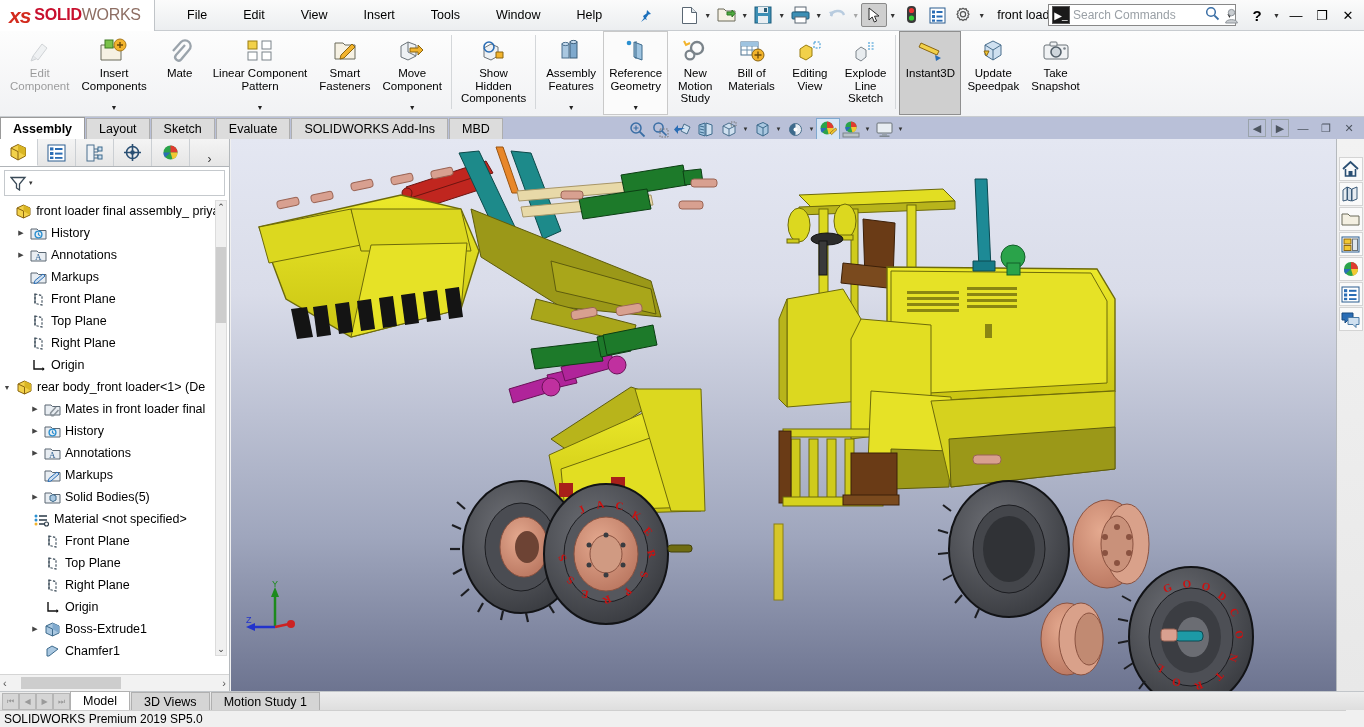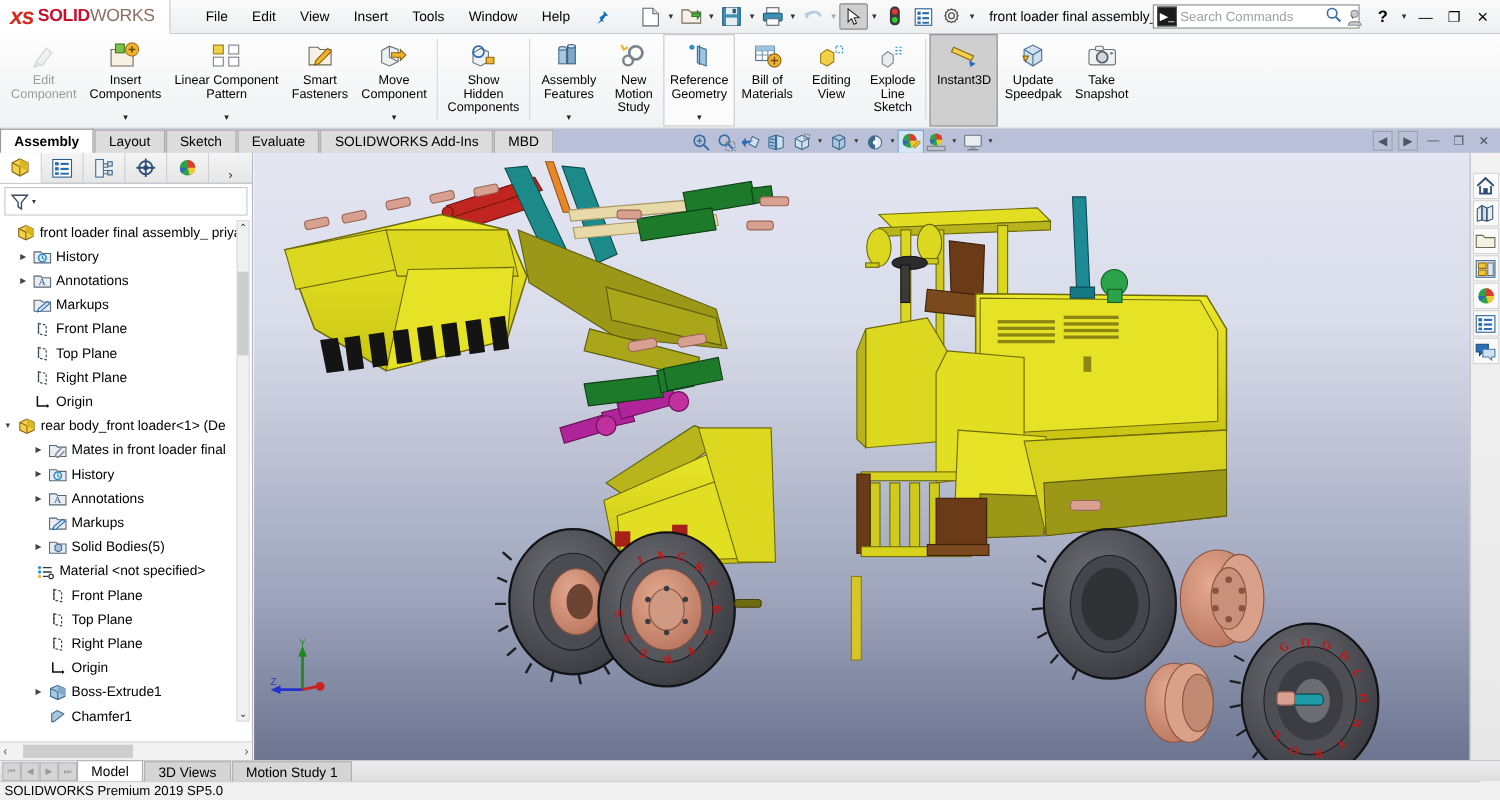--- a/index.html
+++ b/index.html
@@ -24,21 +24,21 @@
     border-right:1px solid #c0c4c8;
     display:flex; align-items:center; padding-left:9px;
   }
   .ds-mark{
     font-size:21px; font-weight:bold; font-style:italic; color:#d32b1e;
     letter-spacing:-1px; line-height:1;
   }
   .sw-name{ margin-left:4px; font-size:16px; font-weight:bold; letter-spacing:-.3px; line-height:1;}
   .sw-name .b{ color:#c8102e; }
   .sw-name .g{ color:#8d6e63; font-weight:normal;}
-  .menubar{ display:flex; align-items:flex-end; margin-left:22px; gap:2px;}
+  .menubar{ display:flex; align-items:flex-end; margin-left:22px; gap:16px;}
   .menubar .mi{
     padding:4px 10px; font-size:12.5px; cursor:default; border-radius:2px;
   }
   .pin{ margin-left:10px; color:#1b6fbb; font-size:14px; }
   .tb-tools{ display:flex; align-items:center; margin-left:24px; gap:0px;}
   .tb-btn{
     width:26px;height:24px;display:flex;align-items:center;justify-content:center;
     border:1px solid transparent; border-radius:2px; font-size:15px;
   }
   .tb-btn.sel{ background:#cfcfcf; border:1px solid #8a8a8a;}
@@ -331,20 +331,28 @@
             <rect x="6" y="2" width="8" height="8" fill="#7cc24a" stroke="#3f7a22"></rect>
             <circle cx="21" cy="7" r="6" fill="#f2b32c" stroke="#a8791a"></circle>
             <path d="M18 7h6M21 4v6" stroke="#6b4a0a" stroke-width="1.4"></path>
           </svg>
       </div>
       <div class="lbl">Insert
 Components</div>
       <div class="dd">▼</div>
     </div>
 
+    <div class="rb">
+      <div class="ic">
+        <svg width="24" height="26" viewBox="0 0 24 26">
+            <path d="M17 7 L8 17 a3.4 3.4 0 0 0 5 4.6 L21 12 a5.6 5.6 0 0 0-8-8 L5 13" fill="none" stroke="#9aa3ab" stroke-width="2.3"></path>
+          </svg>
+      </div>
+      <div class="lbl">Mate</div>
+    </div>
 
     <div class="rb" style="min-width:96px">
       <div class="ic">
         <svg width="30" height="24" viewBox="0 0 30 24">
             <rect x="3" y="2" width="9" height="8" fill="#f2d14a" stroke="#9a7d10"></rect>
             <rect x="17" y="2" width="9" height="8" fill="#fff" stroke="#7b838a"></rect>
             <rect x="3" y="13" width="9" height="8" fill="#fff" stroke="#7b838a"></rect>
             <rect x="17" y="13" width="9" height="8" fill="#fff" stroke="#7b838a"></rect>
           </svg>
       </div>
@@ -401,44 +409,44 @@
             <rect x="12" y="3" width="7" height="16" fill="#7fa9cd" stroke="#3c5f7b"></rect>
             <ellipse cx="7.5" cy="5" rx="3.5" ry="1.6" fill="#c9ddf0" stroke="#4a6f8d"></ellipse>
             <ellipse cx="15.5" cy="3" rx="3.5" ry="1.6" fill="#c9ddf0" stroke="#3c5f7b"></ellipse>
           </svg>
       </div>
       <div class="lbl">Assembly
 Features</div>
       <div class="dd">▼</div>
     </div>
 
+    <div class="rb boxed" style="min-width:64px">
+      <div class="ic">
+        <svg width="26" height="24" viewBox="0 0 26 24">
+            <circle cx="6" cy="4" r="2.3" fill="#2a8fd0"></circle>
+            <path d="M11 3 L19 6 L19 21 L11 18 Z" fill="#9fc4e0" stroke="#3d6a8c"></path>
+            <path d="M13 2 L13 20" stroke="#3d6a8c"></path>
+          </svg>
+      </div>
+      <div class="lbl">Reference
+Geometry</div>
+      <div class="dd">▼</div>
+    </div>
+
     <div class="rb">
       <div class="ic">
         <svg width="28" height="24" viewBox="0 0 28 24">
             <circle cx="16" cy="9" r="6" fill="none" stroke="#7a838a" stroke-width="2.4"></circle>
             <circle cx="9" cy="16" r="4.4" fill="none" stroke="#7a838a" stroke-width="2.2"></circle>
             <path d="M3 2 l2 4 l4-2" stroke="#f2b32c" stroke-width="2" fill="none"></path>
           </svg>
       </div>
       <div class="lbl">New
 Motion
 Study</div>
-    </div>
-
-    <div class="rb boxed" style="min-width:64px">
-      <div class="ic">
-        <svg width="26" height="24" viewBox="0 0 26 24">
-            <circle cx="6" cy="4" r="2.3" fill="#2a8fd0"></circle>
-            <path d="M11 3 L19 6 L19 21 L11 18 Z" fill="#9fc4e0" stroke="#3d6a8c"></path>
-            <path d="M13 2 L13 20" stroke="#3d6a8c"></path>
-          </svg>
-      </div>
-      <div class="lbl">Reference
-Geometry</div>
-      <div class="dd">▼</div>
     </div>
 
     <div class="rb" style="min-width:56px">
       <div class="ic">
         <svg width="28" height="24" viewBox="0 0 28 24">
             <rect x="3" y="3" width="17" height="13" fill="#fff" stroke="#4a6f8d"></rect>
             <path d="M3 7h17M3 11h17M9 3v13M14 3v13" stroke="#6f93b0"></path>
             <rect x="3" y="3" width="17" height="4" fill="#9ec3e0"></rect>
             <circle cx="20" cy="16" r="6" fill="#f2b32c" stroke="#8a6510"></circle>
             <path d="M16.5 16 h7 M20 12.6 v7" stroke="#6b4a0a" stroke-width="1.3"></path>

